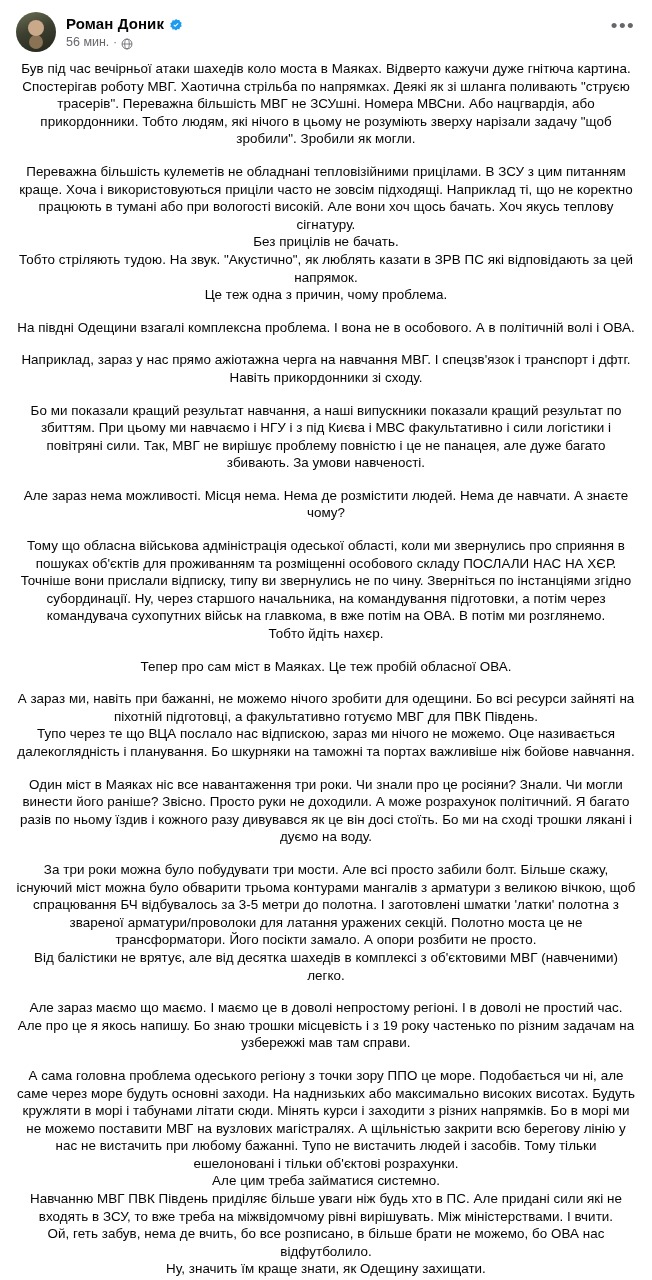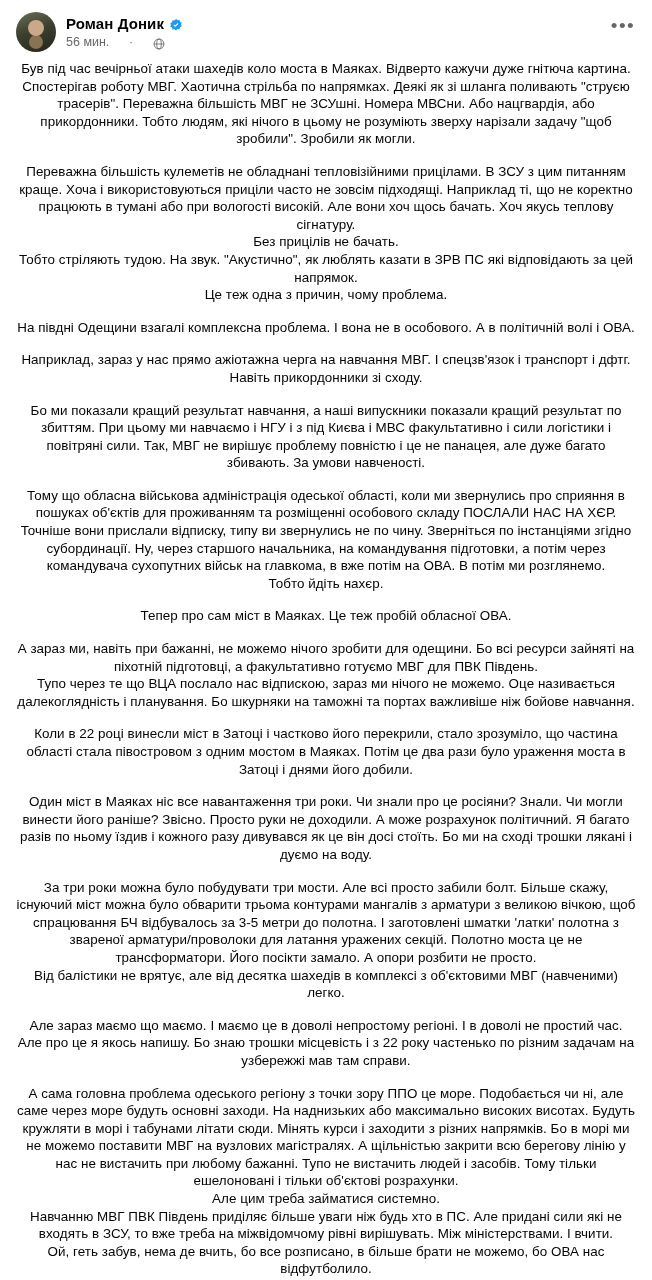--- a/index.html
+++ b/index.html
@@ -69,21 +69,21 @@
   .verified {
     width: 14px;
     height: 14px;
     display: inline-block;
     position: relative;
     top: 1px;
   }
   .meta-row {
     display: flex;
     align-items: center;
-    gap: 20px;
+    gap: 4px;
     margin-top: 3px;
     color: #65676b;
     font-size: 12.5px;
     line-height: 14px;
   }
   .dot-sep { font-size: 11px; line-height: 10px; }
   .globe {
     width: 12px;
     height: 12px;
     display: inline-block;
@@ -153,30 +153,30 @@
 
   <div class="post-body">
     <p>Був під час вечірньої атаки шахедів коло моста в Маяках. Відверто кажучи дуже гнітюча картина. Спостерігав роботу МВГ. Хаотична стрільба по напрямках. Деякі як зі шланга поливають "струєю трасерів". Переважна більшість МВГ не ЗСУшні. Номера МВСни. Або нацгвардія, або прикордонники. Тобто людям, які нічого в цьому не розуміють зверху нарізали задачу "щоб зробили". Зробили як могли.</p>
     <p style="white-space:pre-line">Переважна більшість кулеметів не обладнані тепловізійними прицілами. В ЗСУ з цим питанням краще. Хоча і використовуються приціли часто не зовсім підходящі. Наприклад ті, що не коректно працюють в тумані або при вологості високій. Але вони хоч щось бачать. Хоч якусь теплову сігнатуру.
 Без прицілів не бачать.
 Тобто стріляють тудою. На звук. "Акустично", як люблять казати в ЗРВ ПС які відповідають за цей напрямок.
 Це теж одна з причин, чому проблема.</p>
     <p>На півдні Одещини взагалі комплексна проблема. І вона не в особового. А в політичній волі і ОВА.</p>
     <p>Наприклад, зараз у нас прямо ажіотажна черга на навчання МВГ. І спецзв'язок і транспорт і дфтг. Навіть прикордонники зі сходу.</p>
     <p>Бо ми показали кращий результат навчання, а наші випускники показали кращий результат по збиттям. При цьому ми навчаємо і НГУ і з під Києва і МВС факультативно і сили логістики і повітряні сили. Так, МВГ не вирішує проблему повністю і це не панацея, але дуже багато збивають. За умови навченості.</p>
+    <p>Але зараз нема можливості. Місця нема. Нема де розмістити людей. Нема де навчати. А знаєте чому?</p>
     <p style="white-space:pre-line">Тому що обласна військова адміністрація одеської області, коли ми звернулись про сприяння в пошуках об'єктів для проживанням та розміщенні особового складу ПОСЛАЛИ НАС НА ХЄР. Точніше вони прислали відписку, типу ви звернулись не по чину. Зверніться по інстанціями згідно субординації. Ну, через старшого начальника, на командування підготовки, а потім через командувача сухопутних військ на главкома, в вже потім на ОВА. В потім ми розглянемо.
 Тобто йдіть нахєр.</p>
     <p>Тепер про сам міст в Маяках. Це теж пробій обласної ОВА.</p>
     <p style="white-space:pre-line">А зараз ми, навіть при бажанні, не можемо нічого зробити для одещини. Бо всі ресурси зайняті на піхотній підготовці, а факультативно готуємо МВГ для ПВК Південь.
 Тупо через те що ВЦА послало нас відпискою, зараз ми нічого не можемо. Оце називається далекоглядність і планування. Бо шкурняки на таможні та портах важливіше ніж бойове навчання.</p>
-    <p>Коли в 22 році винесли міст в Затоці і частково його перекрили, стало зрозуміло, що частина області стала півостровом з одним мостом в Маяках. Потім це два рази було ураження моста в Затоці і днями його добили.</p>
     <p>Один міст в Маяках ніс все навантаження три роки. Чи знали про це росіяни? Знали. Чи могли винести його раніше? Звісно. Просто руки не доходили. А може розрахунок політичний. Я багато разів по ньому їздив і кожного разу дивувався як це він досі стоїть. Бо ми на сході трошки лякані і дуємо на воду.</p>
     <p style="white-space:pre-line">За три роки можна було побудувати три мости. Але всі просто забили болт. Більше скажу, існуючий міст можна було обварити трьома контурами мангалів з арматури з великою вічкою, щоб спрацювання БЧ відбувалось за 3-5 метри до полотна. І заготовлені шматки 'латки' полотна з звареної арматури/проволоки для латання уражених секцій. Полотно моста це не трансформатори. Його посікти замало. А опори розбити не просто.
 Від балістики не врятує, але від десятка шахедів в комплексі з об'єктовими МВГ (навченими) легко.</p>
-    <p>Але зараз маємо що маємо. І маємо це в доволі непростому регіоні. І в доволі не простий час. Але про це я якось напишу. Бо знаю трошки місцевість і з 22 року частенько по різним задачам на узбережжі мав там справи.</p>
+    <p>Але зараз маємо що маємо. І маємо це в доволі непростому регіоні. І в доволі не простий час. Але про це я якось напишу. Бо знаю трошки місцевість і з 19 року частенько по різним задачам на узбережжі мав там справи.</p>
     <p style="white-space:pre-line">А сама головна проблема одеського регіону з точки зору ППО це море. Подобається чи ні, але саме через море будуть основні заходи. На наднизьких або  максимально високих висотах. Будуть кружляти в морі і табунами літати сюди. Мінять курси і заходити з різних напрямків. Бо в морі ми не можемо поставити МВГ на вузлових магістралях. А щільністью закрити всю берегову лінію у нас не вистачить при любому бажанні. Тупо не вистачить людей і засобів. Тому тільки ешелоновані і тільки об'єктові розрахунки.
 Але цим треба займатися системно.
 Навчанню МВГ  ПВК Південь приділяє більше уваги ніж будь хто в ПС. Але придані сили які не входять в ЗСУ, то вже треба на міжвідомчому рівні вирішувать. Між міністерствами. І вчити.
 Ой, геть забув, нема де вчить, бо все розписано, в більше брати не можемо, бо ОВА нас відфутболило.
 Ну, значить їм краще знати, як Одещину захищати.</p>
   </div>
 
 </div>
 
 </body></html>

